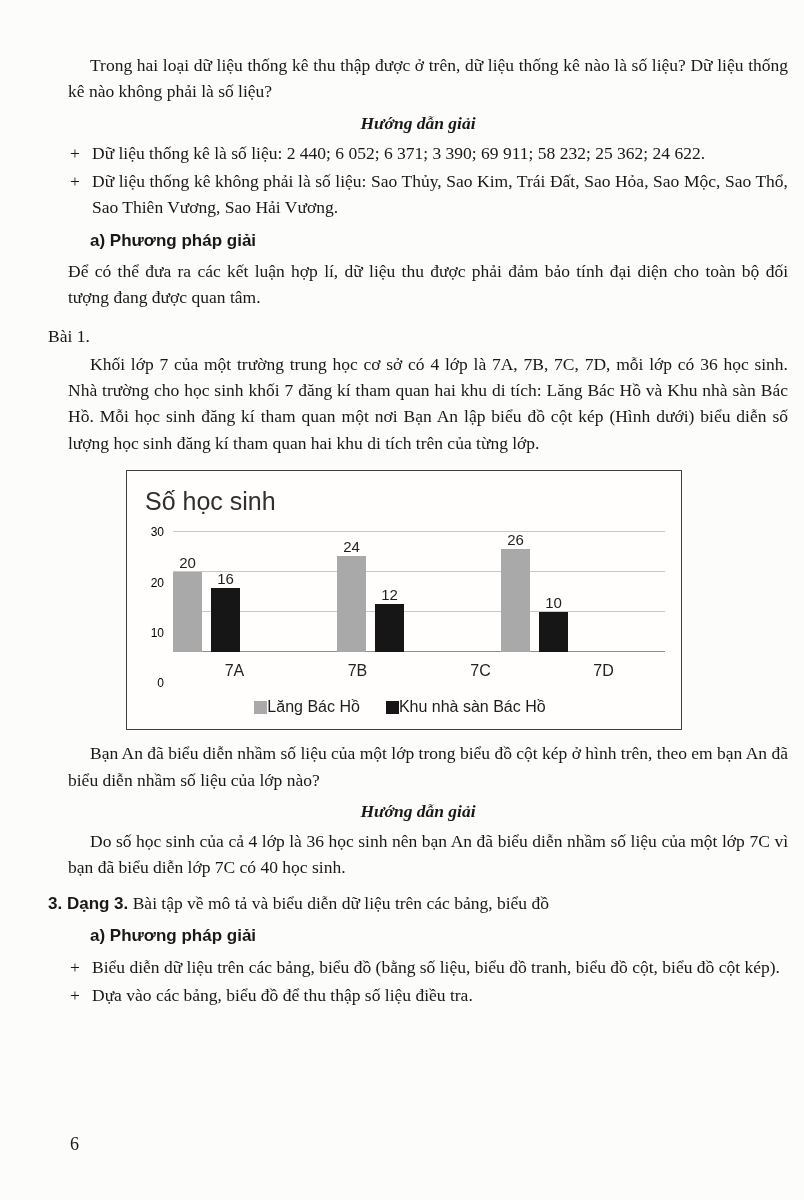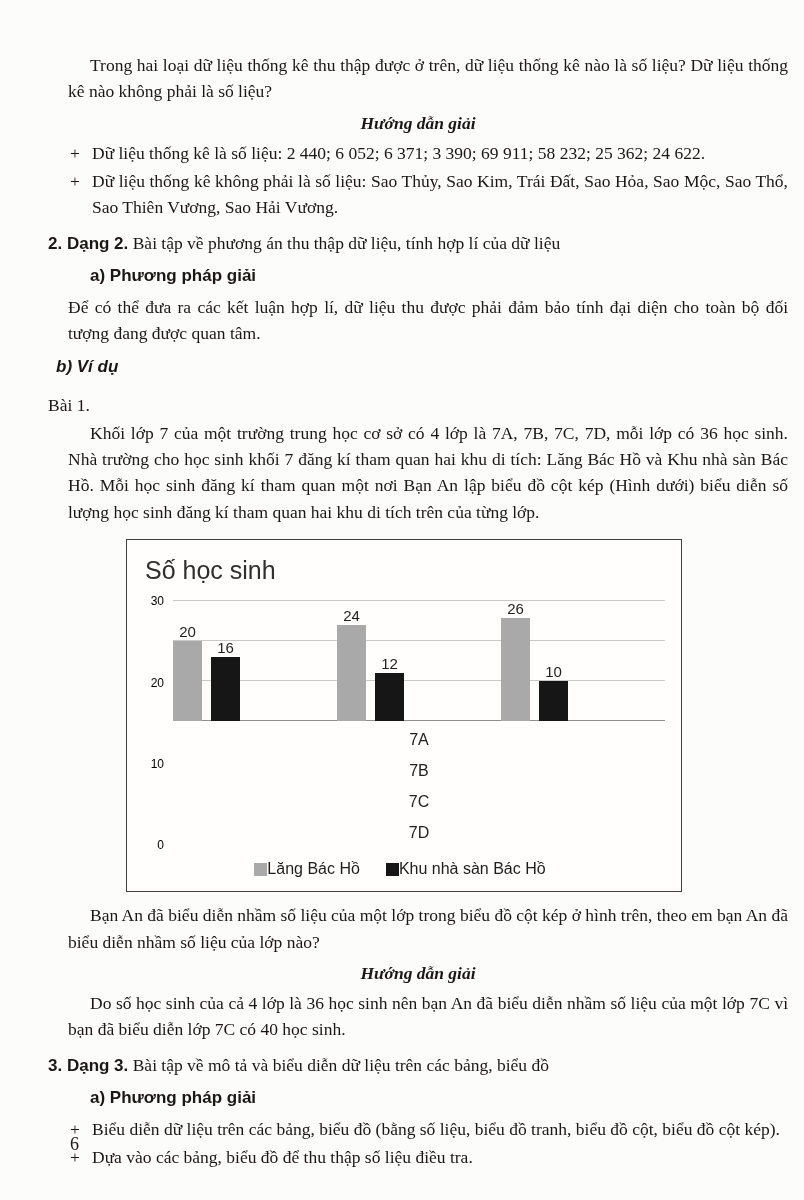--- a/index.html
+++ b/index.html
@@ -77,21 +77,21 @@
   }
   .bar-wrap {
     display:flex; flex-direction:column; justify-content:flex-end;
     align-items:center; height:100%;
   }
   .bar-value {
     font-family:"Liberation Sans", sans-serif;
     font-size:15px; color:#1f1f1f; margin-bottom:2px; line-height:1;
   }
   .bar { width:29px; }
-  .x-labels { display:flex;flex-direction:column; }
+  .x-labels { display:flex; }
   .xlabel {
     flex:1; text-align:center;
     font-family:"Liberation Sans", sans-serif;
     font-size:16px; color:#222; padding-top:7px;
   }
   .legend {
     display:flex; justify-content:center; align-items:center;
     gap:26px; margin-top:12px;
     font-family:"Liberation Sans", sans-serif; font-size:16px; color:#1d1d1d;
   }
@@ -113,29 +113,25 @@
   <p class="center-heading">Hướng dẫn giải</p>
 
   <div class="plus-item">
     <span class="plus">+</span><span>Dữ liệu thống kê là số liệu: 2 440; 6 052; 6 371; 3 390; 69 911; 58 232; 25 362; 24 622.</span>
   </div>
 
   <div class="plus-item">
     <span class="plus">+</span><span>Dữ liệu thống kê không phải là số liệu: Sao Thủy, Sao Kim, Trái Đất, Sao Hỏa, Sao Mộc, Sao Thổ, Sao Thiên Vương, Sao Hải Vương.</span>
   </div>
 
-  <p class="section-heading">
-    <span class="section-label">2. Dạng 2.</span><span> Bài tập về phương án thu thập dữ liệu, tính hợp lí của dữ liệu</span>
-  </p>
 
   <p class="method-heading">a) Phương pháp giải</p>
 
   <p class="para">Để có thể đưa ra các kết luận hợp lí, dữ liệu thu được phải đảm bảo tính đại diện cho toàn bộ đối tượng đang được quan tâm.</p>
 
-  <p class="example-heading">b) Ví dụ</p>
 
   <p class="bai-label">Bài 1.</p>
 
   <p class="para indent">Khối lớp 7 của một trường trung học cơ sở có 4 lớp là 7A, 7B, 7C, 7D, mỗi lớp có 36 học sinh. Nhà trường cho học sinh khối 7 đăng kí tham quan hai khu di tích: Lăng Bác Hồ và Khu nhà sàn Bác Hồ. Mỗi học sinh đăng kí tham quan một nơi Bạn An lập biểu đồ cột kép (Hình dưới) biểu diễn số lượng học sinh đăng kí tham quan hai khu di tích trên của từng lớp.</p>
 
   <div class="chart-box">
     <div class="chart-title">Số học sinh</div>
     <div class="chart-body">
       <div class="y-axis">
           <div class="ytick" style="bottom: 0%;">0</div>

